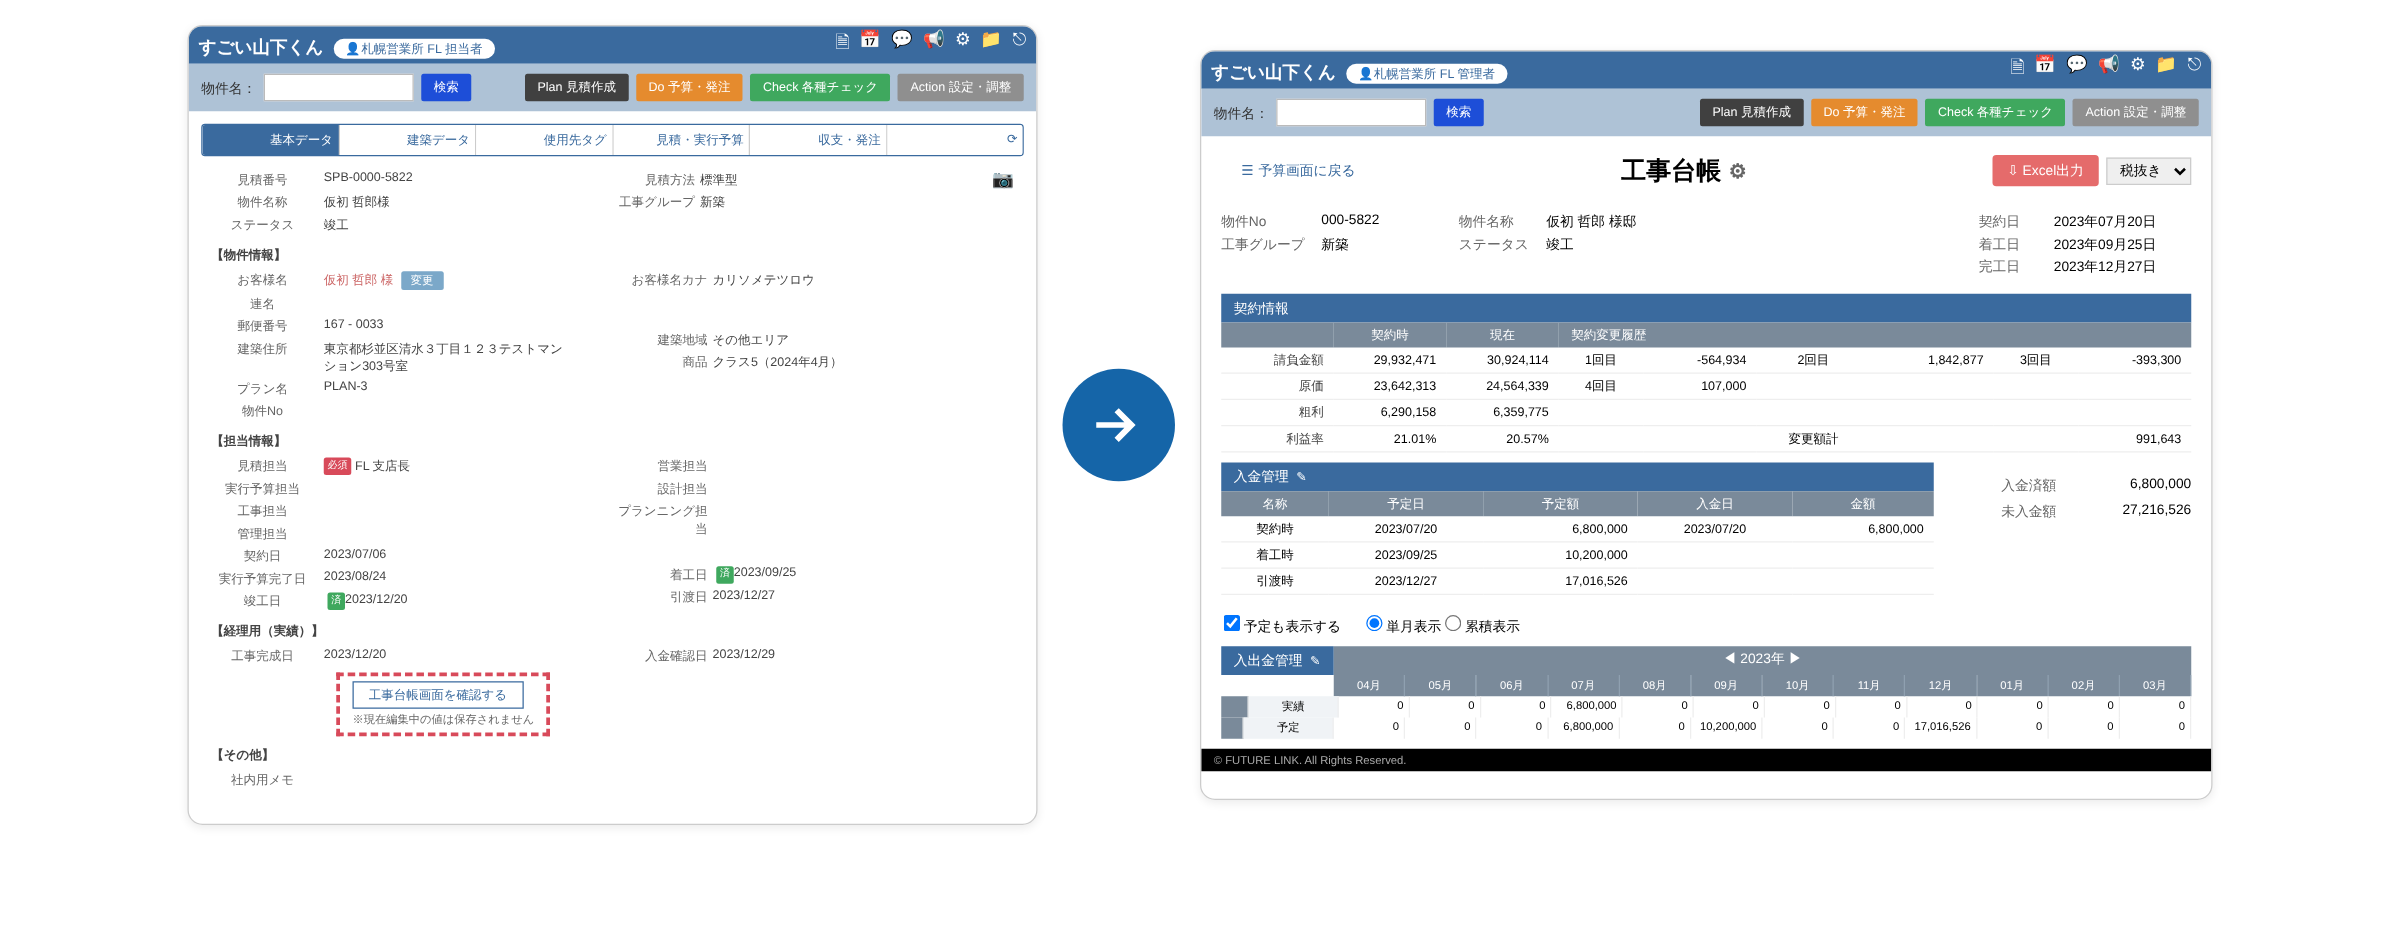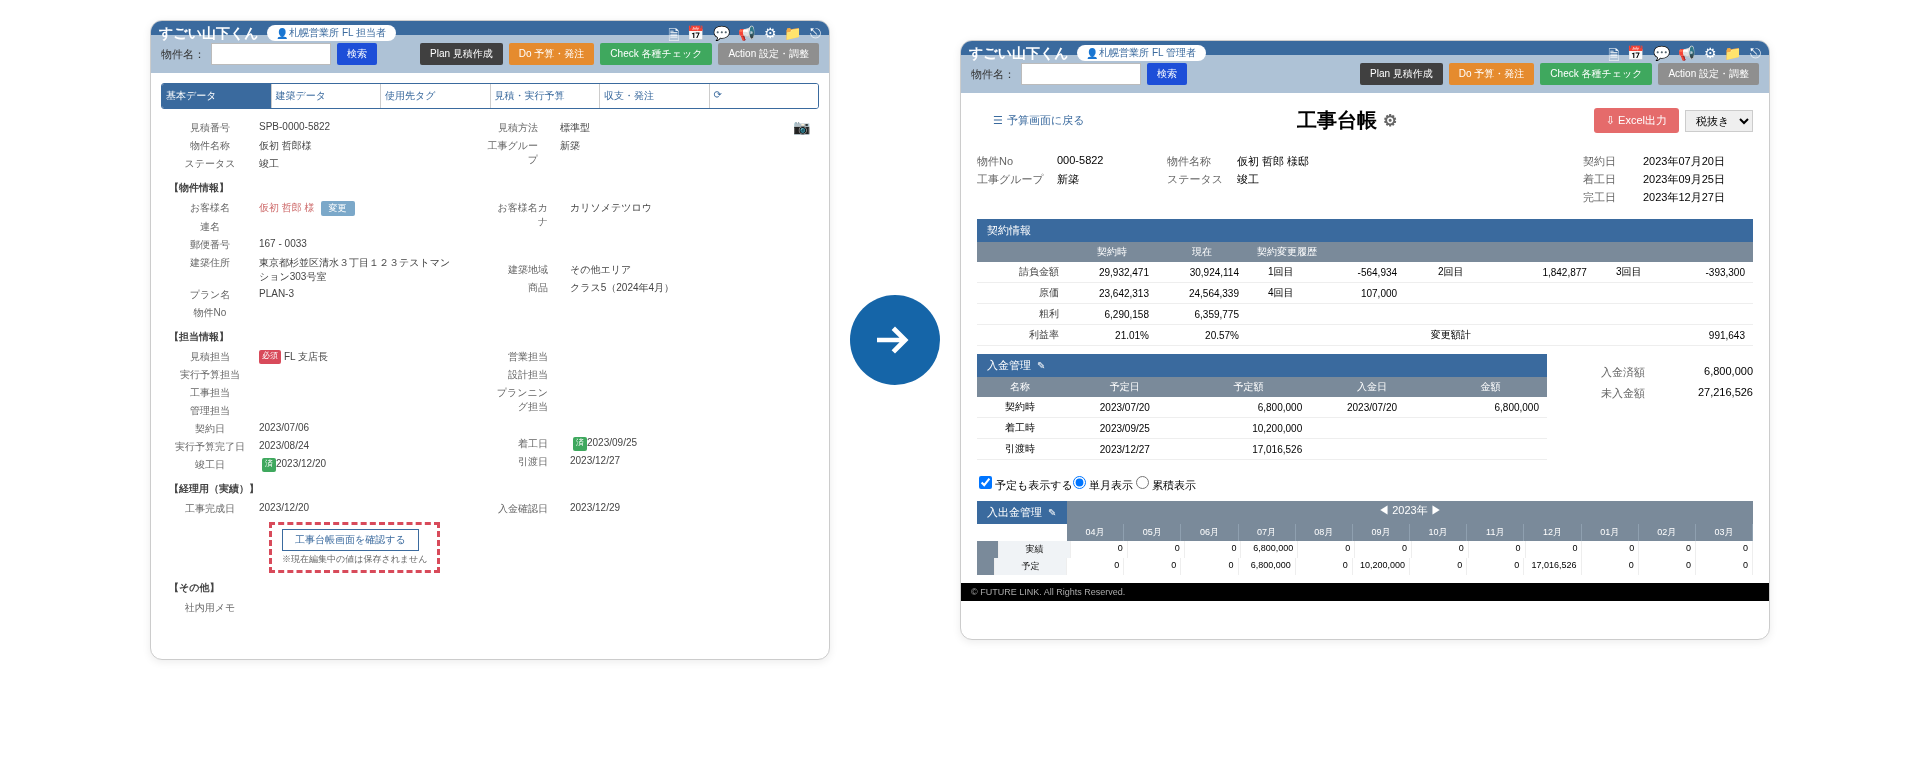--- a/index.html
+++ b/index.html
@@ -4,48 +4,48 @@
 <style>
 * { box-sizing: border-box; margin: 0; padding: 0; }
 body { font-family: "Hiragino Kaku Gothic Pro", "Meiryo", sans-serif; font-size: 11px; background: #fff; display: flex; align-items: center; justify-content: center; gap: 20px; padding: 20px; }
 .panel { border: 1px solid #ccc; border-radius: 12px; overflow: hidden; background: #fff; box-shadow: 0 2px 8px rgba(0,0,0,0.08); }
 .panel-left { width: 680px; height: 640px; }
 .panel-right { width: 810px; height: 600px; }
 .arrow-circle { width: 90px; height: 90px; background: #1565a8; border-radius: 50%; display: flex; align-items: center; justify-content: center; flex-shrink: 0; }
 .arrow-circle svg { fill: #fff; }
 
 
-.hdr { background: #3a6a9e; color: #fff; display: flex; align-items: flex-start; padding: 4px 8px; height: 14px; }
+.hdr { background: #3a6a9e; color: #fff; display: flex; align-items: flex-end; padding: 4px 8px; height: 30px; }
 .logo { font-size: 14px; font-weight: bold; margin-right: 8px; }
 .pill { background: #fff; color: #3a6a9e; border-radius: 10px; padding: 1px 10px; font-size: 10px; display: inline-flex; align-items: center; }
 .hdr-icons { margin-left: auto; display: flex; gap: 8px; font-size: 14px; }
 .hdr-icons span { cursor: pointer; }
 
 
 .searchbar { background: #aec2d6; padding: 8px 10px; display: flex; align-items: center; gap: 6px; font-size: 11px; }
 .searchbar .lbl { color: #333; }
 .searchbar input { height: 22px; width: 120px; border: 1px solid #bbb; padding: 0 4px; }
 .btn-sm { height: 22px; padding: 0 10px; border: none; color: #fff; cursor: pointer; font-size: 10px; border-radius: 2px; }
 .btn-search { background: #1d4ed8; }
 .btn-plan { background: #404040; }
 .btn-do { background: #e58b2e; }
 .btn-check { background: #3fa85e; }
 .btn-action { background: #8f8f8f; }
 
 
 .tabs { display: flex; margin: 10px; border: 1px solid #3a6a9e; border-radius: 3px; overflow: hidden; }
-.tab { flex: 1; text-align: left; padding: 5px 4px; font-size: 10px; color: #3a6a9e; background: #fff; border-right: 1px solid #ccc; cursor: pointer; }
+.tab { flex: 1; text-align: right; padding: 5px 4px; font-size: 10px; color: #3a6a9e; background: #fff; border-right: 1px solid #ccc; cursor: pointer; }
 .tab:last-child { border-right: none; }
 .tab.active { background: #3a6a9e; color: #fff; }
 
 
 .content { padding: 0 18px 10px; font-size: 10px; color: #444; height: calc(100% - 100px); overflow: hidden; }
 .row { display: flex; padding: 2px 0; }
 .row .k { width: 90px; text-align: center; color: #666; padding-right: 8px; }
-.row .k2 { width: 80px; text-align: right; color: #666; padding-right: 22px; }
+.row .k2 { width: 80px; text-align: right; color: #666; padding-right: 4px; }
 .section-title { font-weight: bold; margin-top: 8px; margin-bottom: 4px; }
 .two-col { display: flex; }
 .two-col > div { flex: 1; }
 .change-btn { background: #7ba8c9; color: #fff; border: none; padding: 1px 8px; font-size: 9px; margin-left: 6px; border-radius: 2px; cursor: pointer; }
 .badge-new { background: #d84a5a; color: #fff; font-size: 8px; padding: 0 3px; border-radius: 2px; margin-right: 3px; }
 .badge-ok { background: #3fa85e; color: #fff; font-size: 8px; padding: 0 3px; border-radius: 2px; margin-left: 3px; }
 
 .highlight-box { border: 3px dashed #d84a5a; padding: 4px 10px; margin-top: 4px; display: inline-block; }
 .ledger-link { border: 1px solid #3a6a9e; color: #3a6a9e; padding: 3px 12px; background: #fff; cursor: pointer; font-size: 10px; }
 .note-txt { font-size: 9px; color: #666; margin-top: 2px; }
@@ -69,21 +69,21 @@
 th { background: #7a8a9a; color: #fff; padding: 3px 6px; font-weight: normal; text-align: center; }
 td { padding: 3px 8px; border-bottom: 1px solid #eee; text-align: right; }
 td.l { text-align: center; }
 td.lbl { text-align: right; color: #444; }
 
 .side-box { float: right; margin: 8px 16px 0 0; font-size: 11px; }
 .side-box .row2 { display: flex; gap: 12px; padding: 3px 0; }
 .side-box .k { color: #666; width: 60px; }
 .side-box .v { text-align: right; width: 80px; }
 
-.opts { padding: 8px 18px; font-size: 11px; display: flex; align-items: center; clear: both; }
+.opts { padding: 8px 18px; font-size: 11px; display: flex; gap: 20px; align-items: center; clear: both; }
 .footer-bar { background: #000; color: #aaa; font-size: 9px; padding: 4px 10px; }
 
 
 .month-hdr { display: flex; }
 .month-hdr > div { flex: 1; background: #7a8a9a; color: #fff; text-align: center; font-size: 9px; padding: 2px 0; border-right: 1px solid #8fa0b0; }
 .month-row { display: flex; }
 .month-row > div { flex: 1; text-align: right; font-size: 9px; padding: 2px 4px; border-right: 1px solid #eee; }
 .month-row .rh { flex: 0 0 30px; background: #f0f3f6; text-align: center; }
 .month-lead { flex: 0 0 18px !important; background: #7a8a9a; color: #fff; writing-mode: vertical-rl; text-align: center; }
 .year-nav { text-align: center; background: #7a8a9a; color: #fff; padding: 2px; font-size: 11px; }

